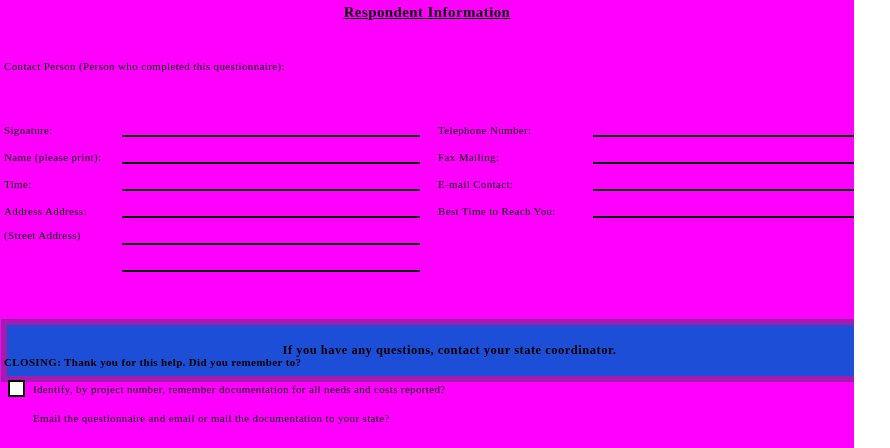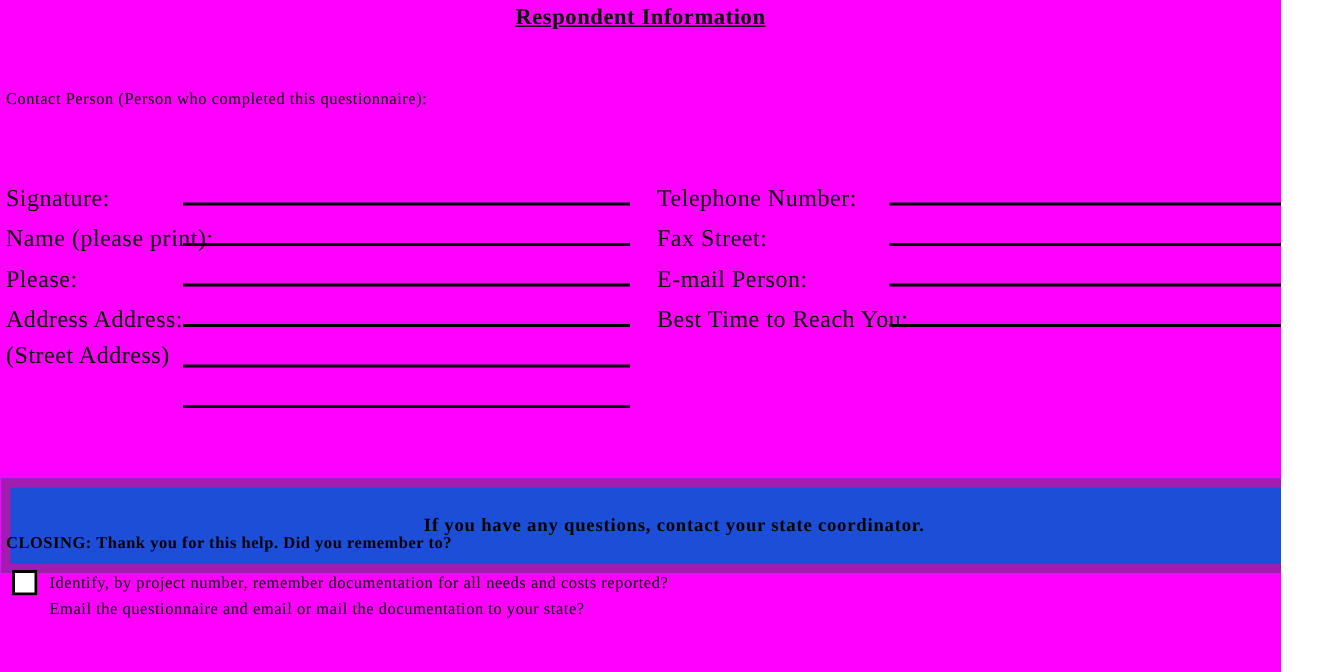--- a/index.html
+++ b/index.html
@@ -30,21 +30,21 @@
     position: absolute;
     font-size: 11px;
     letter-spacing: 0.35px;
     white-space: nowrap;
   }
   .intro-text      { top: 35px;  left: 4px; }
   .contact-label   { top: 60px;  left: 4px; }
 
   .field-label {
     position: absolute;
-    font-size: 16px;
+    font-size: 11px;
     letter-spacing: 0.35px;
     white-space: nowrap;
   }
   .field-line {
     position: absolute;
     height: 0;
     border-bottom: 2px solid #000;
   }
   
   .lbl-l { left: 4px; }
@@ -93,55 +93,55 @@
     position: absolute;
     top: 380px;
     left: 8px;
     width: 13px;
     height: 13px;
     background: #FFFFFF;
     border: 2px solid #000;
     cursor: pointer;
   }
   .check-item-1 { top: 383px; left: 33px; }
-  .check-item-2 { top: 400px; left: 33px; }
+  .check-item-2 { top: 412px; left: 33px; }
 </style>
 </head>
 <body>
 
 <div class="page">
 
   <div class="page-title">Respondent Information</div>
 
 
   <div class="body-text contact-label">Contact Person (Person who completed this questionnaire):</div>
 
   <div class="field-label lbl-l row1-lbl">Signature:</div>
   <div class="field-line line-l row1-line"></div>
 
   <div class="field-label lbl-l row2-lbl">Name (please print):</div>
   <div class="field-line line-l row2-line"></div>
 
-  <div class="field-label lbl-l row3-lbl">Please:</div>
+  <div class="field-label lbl-l row3-lbl">Time:</div>
   <div class="field-line line-l row3-line"></div>
 
   <div class="field-label lbl-l row4-lbl">Address Address:</div>
   <div class="field-line line-l row4-line"></div>
 
   <div class="field-label lbl-l row5-lbl">(Street Address)</div>
   <div class="field-line line-l row5-line"></div>
   <div class="field-line line-l row6-line"></div>
 
   <div class="field-label lbl-r row1-lbl">Telephone Number:</div>
   <div class="field-line line-r row1-line"></div>
 
-  <div class="field-label lbl-r row2-lbl">Fax Street:</div>
+  <div class="field-label lbl-r row2-lbl">Fax Mailing:</div>
   <div class="field-line line-r row2-line"></div>
 
-  <div class="field-label lbl-r row3-lbl">E-mail Person:</div>
+  <div class="field-label lbl-r row3-lbl">E-mail Contact:</div>
   <div class="field-line line-r row3-line"></div>
 
   <div class="field-label lbl-r row4-lbl">Best Time to Reach You:</div>
   <div class="field-line line-r row4-line"></div>
 
   <div class="notice-box">
     <span class="notice-text">If you have any questions, contact your state coordinator.</span>
   </div>
 
   <div class="closing-heading">CLOSING: Thank you for this help.  Did you remember to?</div>

